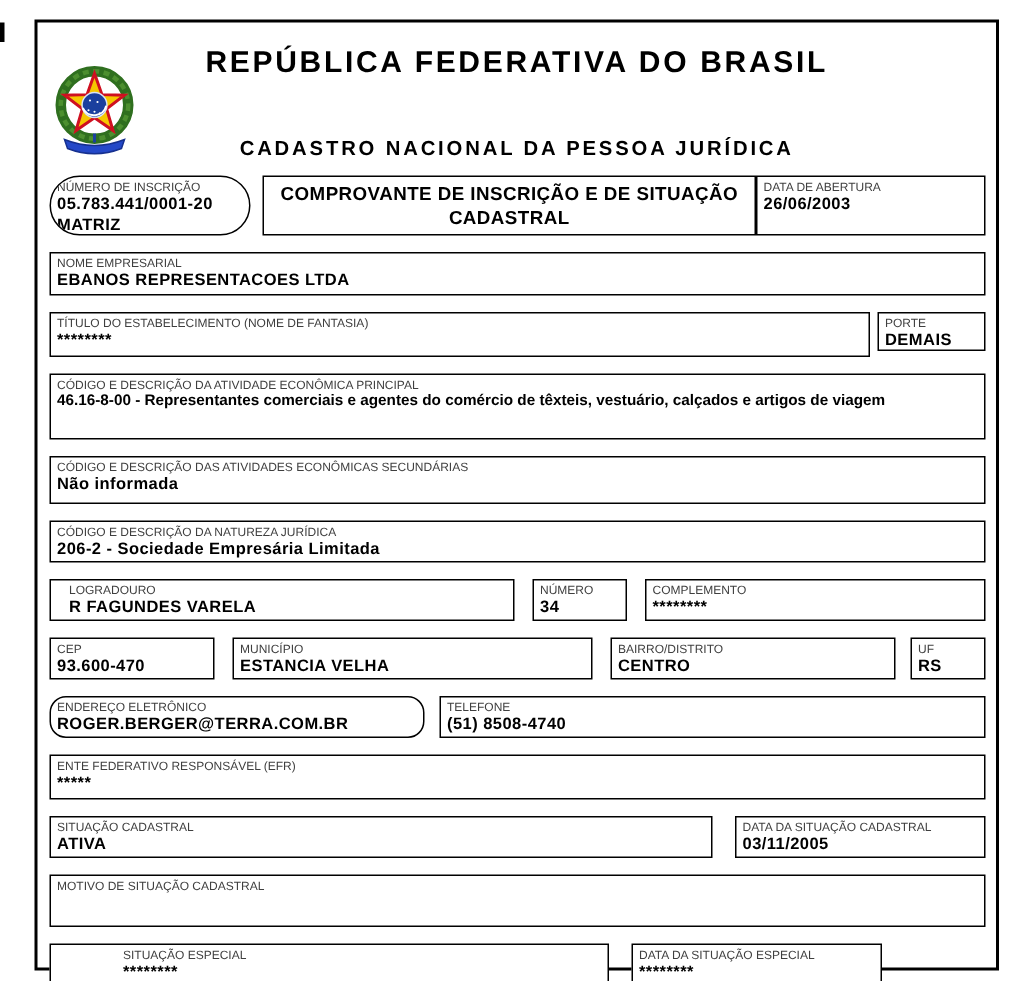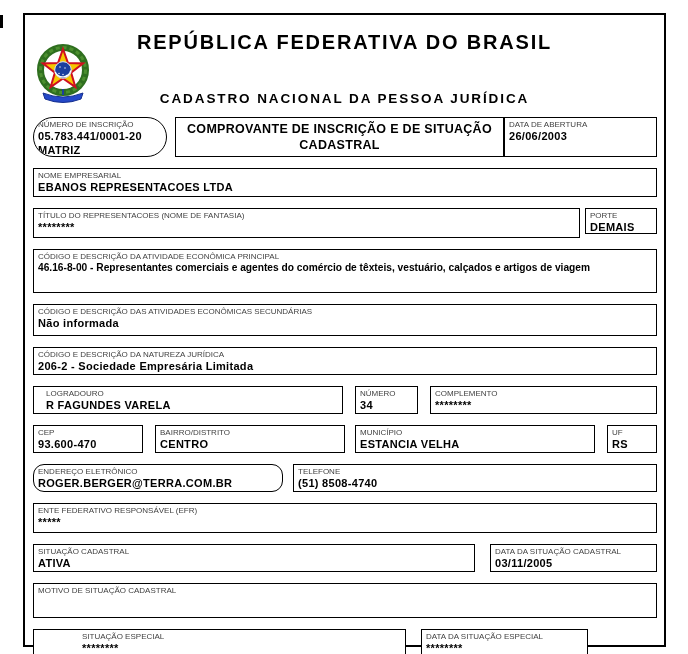--- a/index.html
+++ b/index.html
@@ -80,21 +80,21 @@
 
       <div class="row">
         <div class="fbox" style="width:624px;height:29px;">
           <div class="flabel">NOME EMPRESARIAL</div>
           <div class="fvalue">EBANOS REPRESENTACOES LTDA</div>
         </div>
       </div>
 
       <div class="row">
         <div class="fbox mr5" style="width:547px;height:30px;">
-          <div class="flabel">TÍTULO DO REPRESENTACOES (NOME DE FANTASIA)</div>
+          <div class="flabel">TÍTULO DO ESTABELECIMENTO (NOME DE FANTASIA)</div>
           <div class="fvalue">********</div>
         </div>
         <div class="fbox" style="width:72px;height:26px;">
           <div class="flabel">PORTE</div>
           <div class="fvalue">DEMAIS</div>
         </div>
       </div>
 
       <div class="row">
         <div class="fbox" style="width:624px;height:44px;">
@@ -130,28 +130,28 @@
           <div class="flabel">COMPLEMENTO</div>
           <div class="fvalue">********</div>
         </div>
       </div>
 
       <div class="row">
         <div class="fbox mr12" style="width:110px;height:28px;">
           <div class="flabel">CEP</div>
           <div class="fvalue">93.600-470</div>
         </div>
+        <div class="fbox mr12" style="width:240px;height:28px;">
+          <div class="flabel">MUNICÍPIO</div>
+          <div class="fvalue">ESTANCIA VELHA</div>
+        </div>
         <div class="fbox mr10" style="width:190px;height:28px;">
           <div class="flabel">BAIRRO/DISTRITO</div>
           <div class="fvalue">CENTRO</div>
         </div>
-        <div class="fbox mr12" style="width:240px;height:28px;">
-          <div class="flabel">MUNICÍPIO</div>
-          <div class="fvalue">ESTANCIA VELHA</div>
-        </div>
         <div class="fbox" style="width:50px;height:28px;">
           <div class="flabel">UF</div>
           <div class="fvalue">RS</div>
         </div>
       </div>
 
       <div class="row">
         <div class="fbox mr10" style="width:250px;height:28px;border-radius:11px;">
           <div class="flabel">ENDEREÇO ELETRÔNICO</div>
           <div class="fvalue">ROGER.BERGER@TERRA.COM.BR</div>

